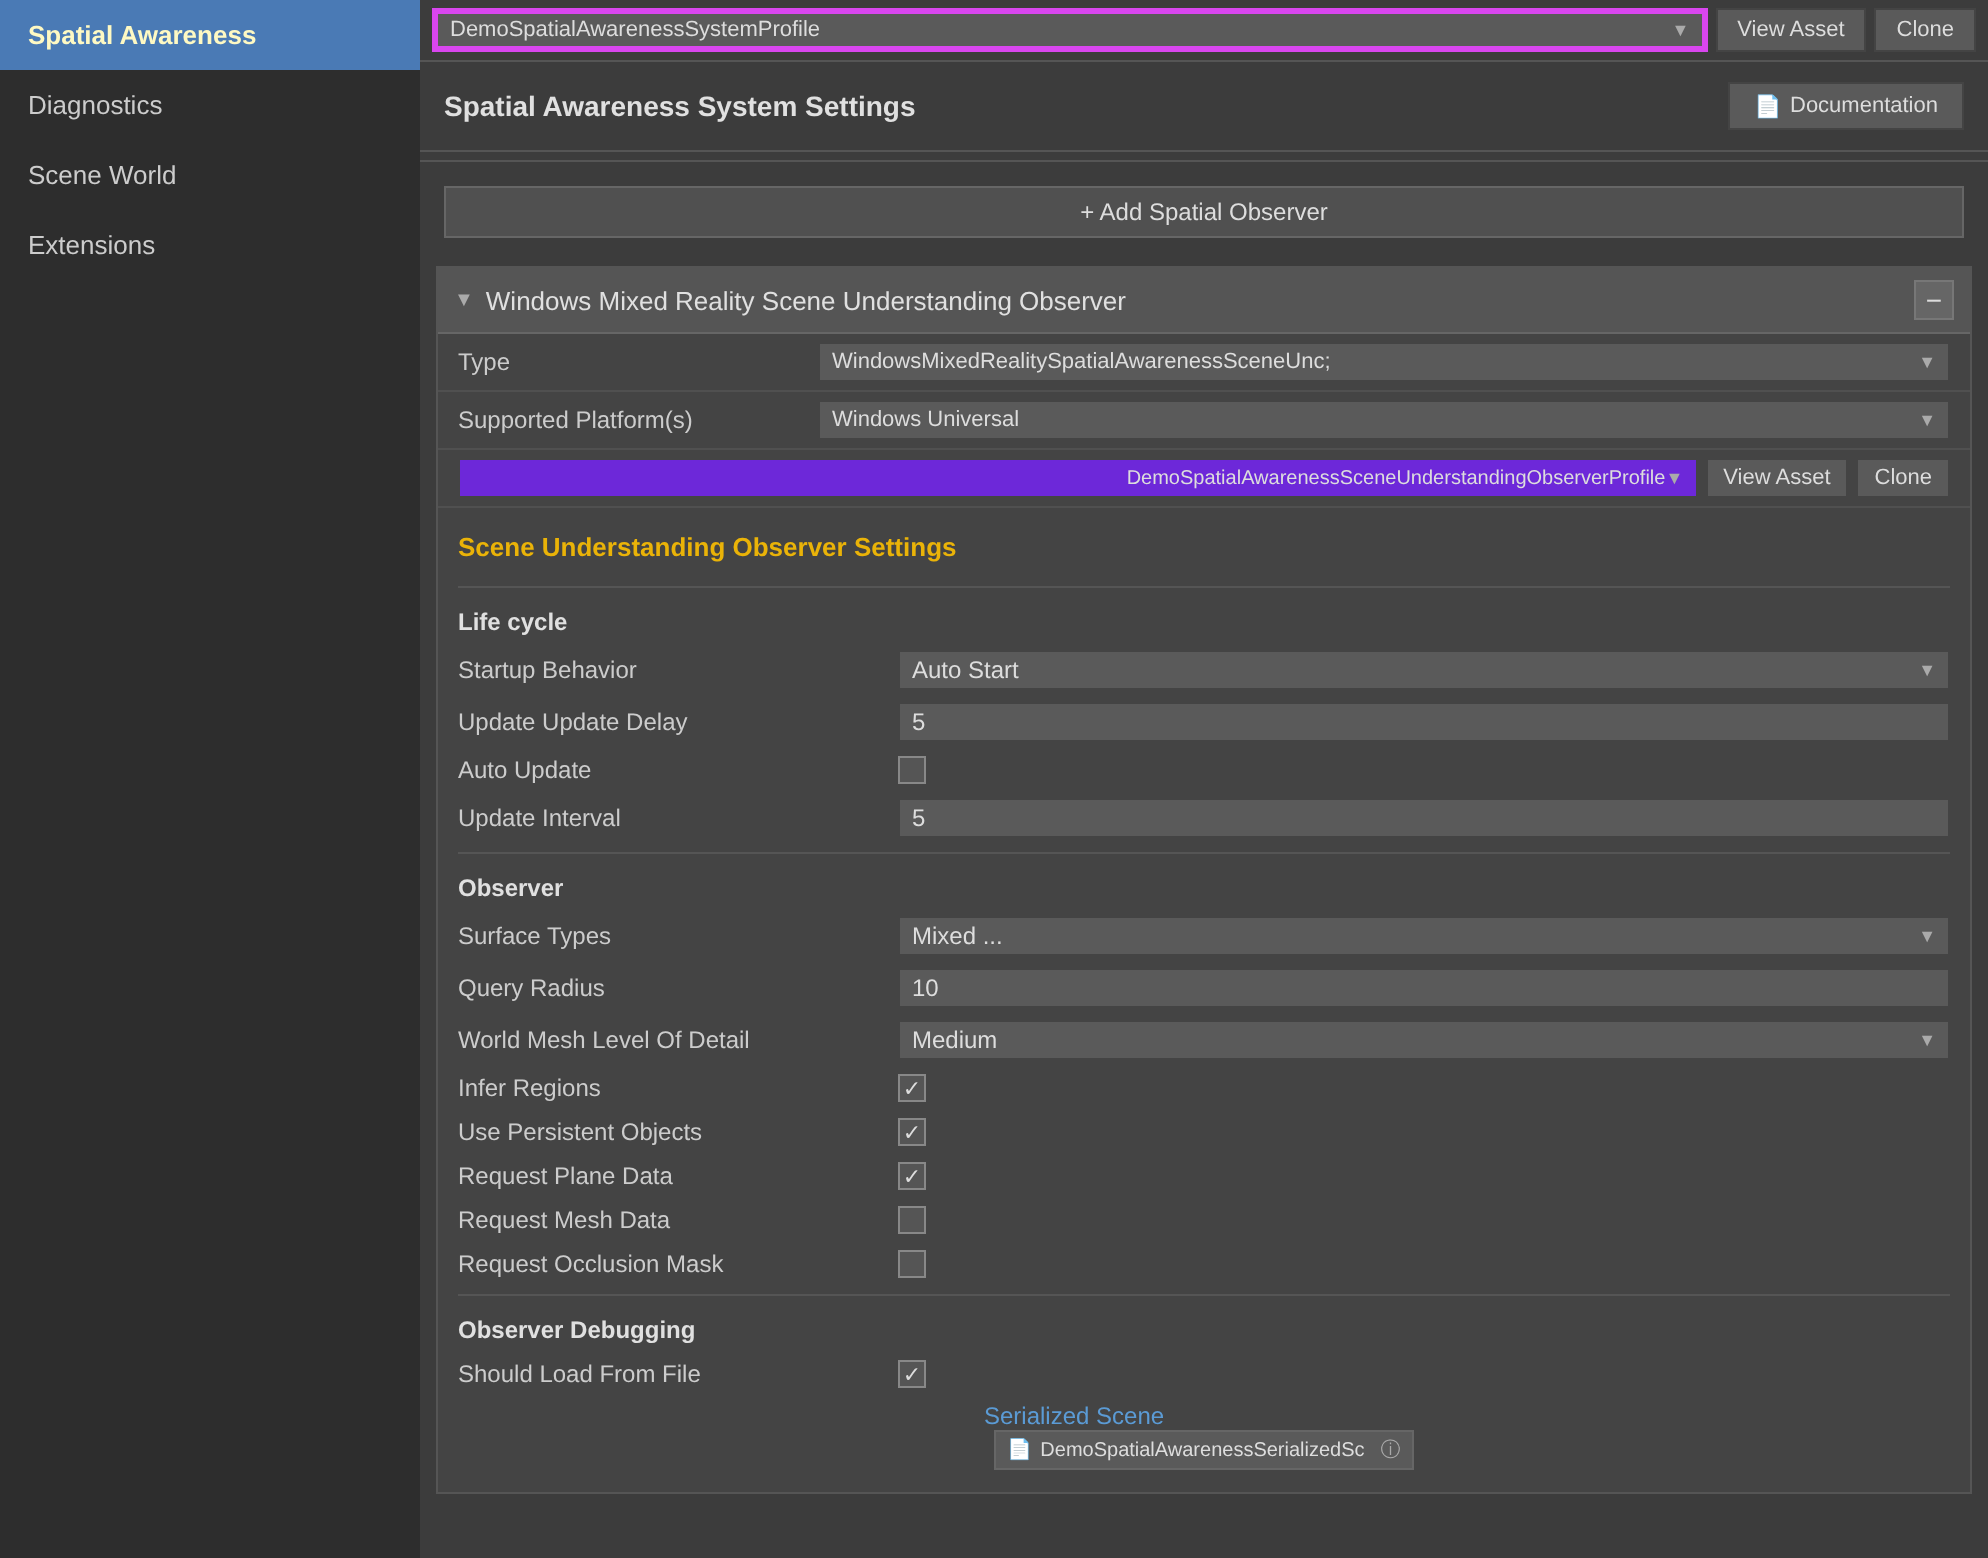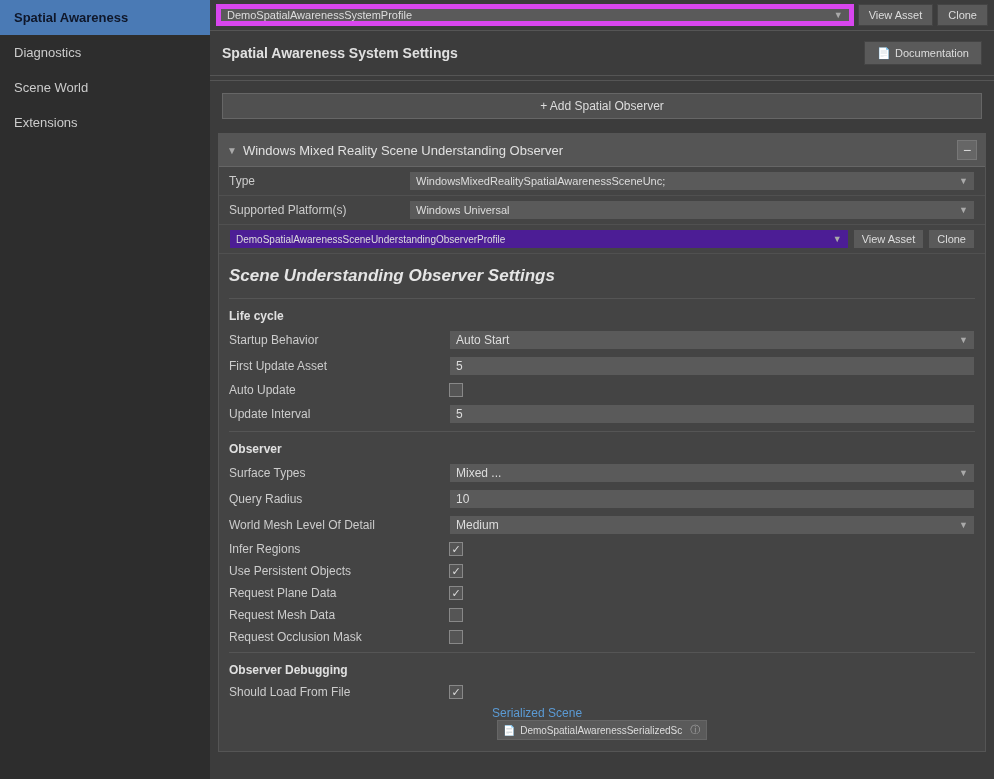--- a/index.html
+++ b/index.html
@@ -22,21 +22,21 @@
       padding-top: 0;
     }
     .sidebar-item {
       padding: 10px 14px;
       cursor: pointer;
       font-size: 13px;
       color: #ccc;
     }
     .sidebar-item.active {
       background: #4a7ab5;
-      color: #0f172a;
+      color: #fef9c3;
       font-weight: bold;
     }
 
     
     .main {
       flex: 1;
       background: #3c3c3c;
       overflow-y: auto;
       overflow-x: hidden;
     }
@@ -46,21 +46,21 @@
       display: flex;
       align-items: center;
       background: #3c3c3c;
       padding: 4px 6px;
       border-bottom: 1px solid #555;
       gap: 4px;
     }
     .profile-dropdown {
       flex: 1;
       background: #5a5a5a;
-      border: 5px solid #d946ef;
+      border: 3px solid #d946ef;
       color: #ddd;
       padding: 3px 6px;
       font-size: 11px;
       height: 22px;
       display: flex;
       align-items: center;
       justify-content: space-between;
     }
     .top-btn {
       background: #5a5a5a;
@@ -194,51 +194,50 @@
     
     .profile-row {
       display: flex;
       align-items: center;
       padding: 4px 10px;
       border-bottom: 1px solid #505050;
       gap: 4px;
     }
     .profile-row .profile-dd {
       flex: 1;
-      background: #4c1d95;
+      background: #6d28d9;
       border: 1px solid #444;
       color: #ddd;
       padding: 2px 6px;
       font-size: 11px;
       height: 20px;
       display: flex;
       align-items: center;
-      justify-content: space-between;
+      justify-content: flex-end;
     }
     .profile-row .small-btn {
       background: #5a5a5a;
       border: 1px solid #444;
       color: #ddd;
       padding: 2px 8px;
       font-size: 11px;
       cursor: pointer;
       height: 20px;
       white-space: nowrap;
     }
 
     
     .settings-block {
       padding: 8px 10px;
     }
     .settings-title {
-      font-size: 17px;
+      font-size: 13px;
       font-weight: bold;
-      color: #e5e5e5;
+      color: #eab308;
       padding: 4px 0 8px 0;
-      font-style: italic;
     }
 
     
     .group-label {
       font-size: 12px;
       font-weight: bold;
       color: #e0e0e0;
       padding: 6px 0 4px 0;
     }
 
@@ -432,21 +431,21 @@
         <span class="field-label">Startup Behavior</span>
         <div class="field-value">
           <div class="field-dropdown">
             <span>Auto Start</span>
             <span class="chevron">▼</span>
           </div>
         </div>
       </div>
 
       <div class="field-row">
-        <span class="field-label">First Update Asset</span>
+        <span class="field-label">Update Update Delay</span>
         <div class="field-value">
           <input class="field-input" type="text" value="5" style="">
         </div>
       </div>
 
       <div class="field-row">
         <span class="field-label">Auto Update</span>
         <div class="field-value">
           <div class="field-checkbox unchecked"></div>
         </div>

